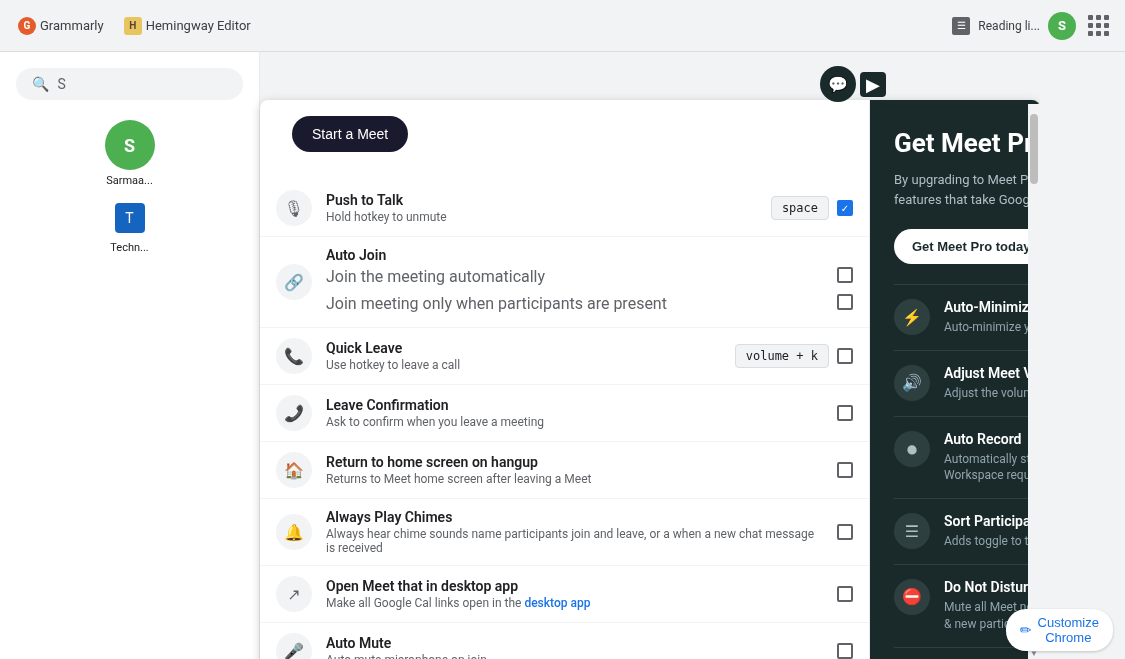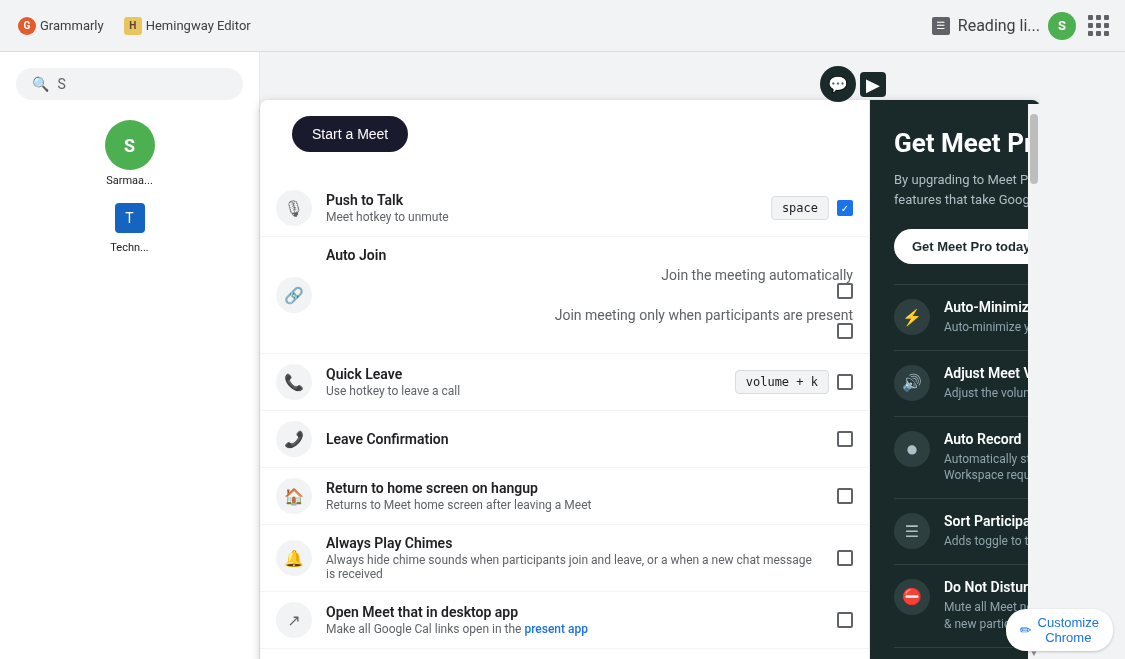--- a/index.html
+++ b/index.html
@@ -176,26 +176,25 @@
     }
     .checkbox.checked::after {
       content: '✓';
       color: white;
       font-size: 10px;
     }
 
     
     .sub-setting {
       display: flex;
-      align-items: flex-end;
+      align-items: flex-start;
       justify-content: space-between;
       padding: 4px 0;
-      font-size: 14px;
+      font-size: 16px;
       color: #5f6368;
-      flex-direction: column;
     }
 
     
     .pro-panel {
       width: 390px;
       background: #1a2a2a;
       color: white;
       padding: 28px 24px;
       overflow-y: auto;
       flex-shrink: 0;
@@ -357,21 +356,21 @@
     <div class="ext-item">
       <div class="hemingway-icon">H</div>
       <span>Hemingway Editor</span>
     </div>
   </div>
   <div style="flex:1"></div>
   <div style="display:flex;align-items:center;gap:8px">
     <div style="width:18px;height:18px;background:#5f6368;border-radius:2px;display:flex;align-items:center;justify-content:center;">
       <span style="color:white;font-size:10px;">☰</span>
     </div>
-    <span style="font-size:16px;color:#3c4043;">Reading li...</span>
+    <span style="font-size:12px;color:#3c4043;">Reading li...</span>
     <div style="width:28px;height:28px;background:#4caf50;border-radius:50%;display:flex;align-items:center;justify-content:center;color:white;font-size:13px;font-weight:bold;cursor:pointer;">S</div>
     <div style="display:flex;flex-direction:column;gap:3px;cursor:pointer;padding:4px;">
       <div style="display:flex;gap:3px;">
         <div style="width:5px;height:5px;background:#5f6368;border-radius:1px;"></div>
         <div style="width:5px;height:5px;background:#5f6368;border-radius:1px;"></div>
         <div style="width:5px;height:5px;background:#5f6368;border-radius:1px;"></div>
       </div>
       <div style="display:flex;gap:3px;">
         <div style="width:5px;height:5px;background:#5f6368;border-radius:1px;"></div>
         <div style="width:5px;height:5px;background:#5f6368;border-radius:1px;"></div>
@@ -410,21 +409,21 @@
     <div class="settings-pane">
       <div style="display:flex;align-items:center;justify-content:space-between;padding:0 16px 12px;">
         <button class="start-meet-btn">Start a Meet</button>
 
       </div>
 
       <div class="setting-row">
         <div class="setting-icon">🎙</div>
         <div class="setting-content">
           <div class="setting-title">Push to Talk</div>
-          <div class="setting-desc">Meet hotkey to unmute</div>
+          <div class="setting-desc">Hold hotkey to unmute</div>
         </div>
         <div class="setting-control">
           <span class="hotkey-badge">space</span>
           <div class="checkbox checked"></div>
         </div>
       </div>
 
       <div class="setting-row">
         <div class="setting-icon">🔗</div>
         <div class="setting-content">
@@ -449,20 +448,21 @@
         <div class="setting-control">
           <span class="hotkey-badge">volume + k</span>
           <div class="checkbox"></div>
         </div>
       </div>
 
       <div class="setting-row">
         <div class="setting-icon" style="transform:scaleX(-1);">📞</div>
         <div class="setting-content">
           <div class="setting-title">Leave Confirmation</div>
+          <div class="setting-desc">Ask to confirm when you leave a meeting</div>
         </div>
         <div class="setting-control">
           <div class="checkbox"></div>
         </div>
       </div>
 
       <div class="setting-row">
         <div class="setting-icon">🏠</div>
         <div class="setting-content">
           <div class="setting-title">Return to home screen on hangup</div>
@@ -470,34 +470,34 @@
         </div>
         <div class="setting-control">
           <div class="checkbox"></div>
         </div>
       </div>
 
       <div class="setting-row">
         <div class="setting-icon">🔔</div>
         <div class="setting-content">
           <div class="setting-title">Always Play Chimes</div>
-          <div class="setting-desc">Always hide chime sounds when participants join and leave, or a when a new chat message is received</div>
+          <div class="setting-desc">Always hear chime sounds name participants join and leave, or a when a new chat message is received</div>
         </div>
         <div class="setting-control">
           <div class="checkbox"></div>
         </div>
       </div>
 
       <div class="setting-row">
         <div class="setting-icon">↗</div>
         <div class="setting-content">
           <div class="setting-title">Open Meet that in desktop app</div>
           <div class="setting-desc">
             <span>Make all Google Cal links open in the</span>
-            <a href="#">present app</a>
+            <a href="#">desktop app</a>
           </div>
         </div>
         <div class="setting-control">
           <div class="checkbox"></div>
         </div>
       </div>
 
 
       <div class="setting-row">
         <div class="setting-icon">🎤</div>

